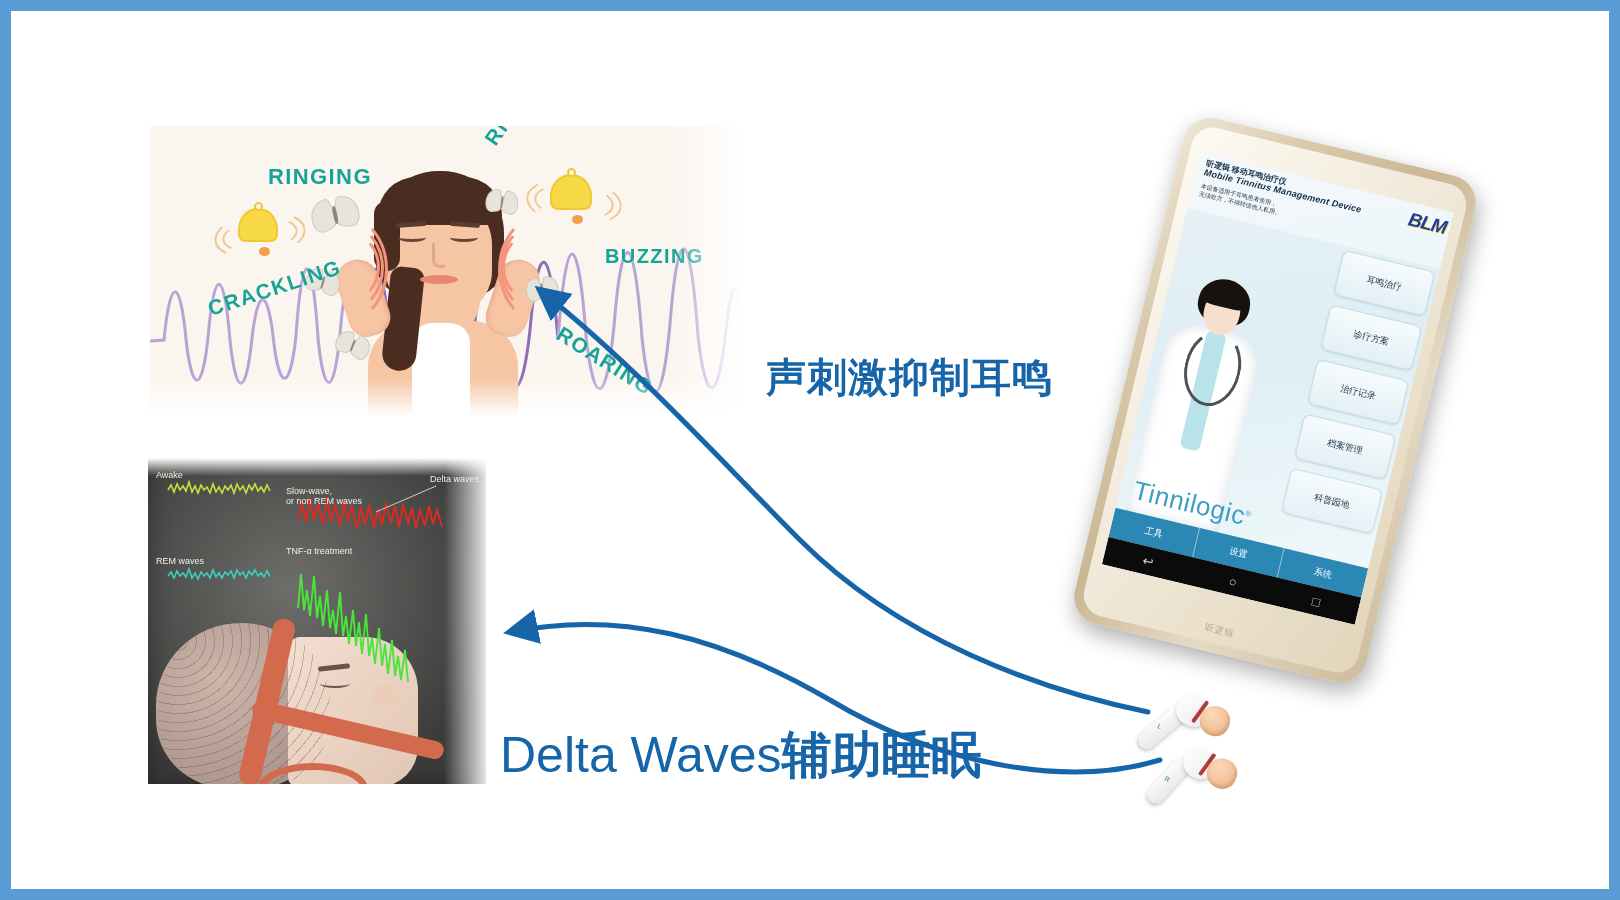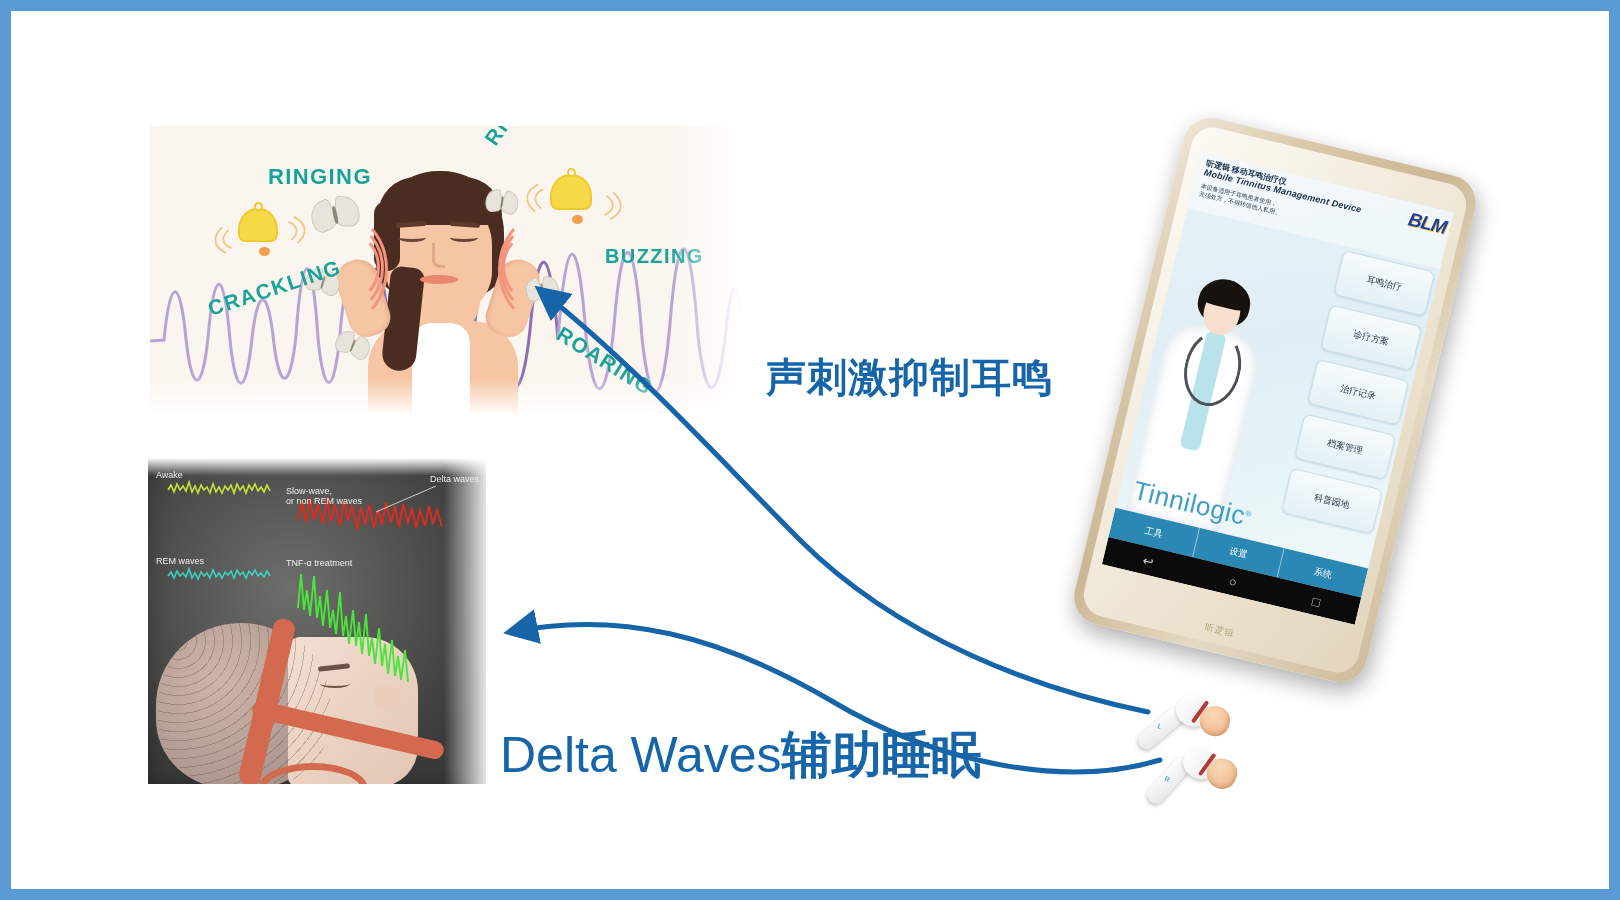--- a/index.html
+++ b/index.html
@@ -235,21 +235,21 @@
                3,-22 3,30 4,-34 3,36 3,-20 3,24 4,-30 3,32" fill="none" stroke="#49e53a" stroke-width="1.9"></path>
 
       <path d="M228,54 L288,28" fill="none" stroke="#cfcfc7" stroke-width="1"></path>
     </svg>
 
     <div class="eeg-label" style="left:8px;top:12px;">Awake</div>
     <div class="eeg-label" style="left:8px;top:98px;">REM waves</div>
     <div class="eeg-label" style="left:138px;top:28px;">Slow-wave,</div>
     <div class="eeg-label" style="left:138px;top:38px;">or non REM waves</div>
     <div class="eeg-label" style="left:282px;top:16px;">Delta waves</div>
-    <div class="eeg-label" style="left:138px;top:100px;">TNF-α treatment</div>
+    <div class="eeg-label" style="left:138px;top:88px;">TNF-α treatment</div>
 
     <div class="sleeper" style="left:-10px;top:155px;width:360px;height:175px;">
       <div style="position:absolute;left:18px;top:10px;width:170px;height:165px;border-radius:50% 50% 42% 42%;
            background:radial-gradient(circle at 38% 34%,#cfb6ab,#9f8a83);"></div>
       <div style="position:absolute;left:150px;top:24px;width:130px;height:150px;border-radius:12px 54px 40px 10px;
            background:linear-gradient(135deg,#f3ded0,#e2c6b4);"></div>
       <div style="position:absolute;left:236px;top:72px;width:26px;height:24px;background:#eccdb9;border-radius:44% 56% 60% 40%;"></div>
       <div style="position:absolute;left:182px;top:66px;width:30px;height:7px;border-bottom:2px solid #6f5347;border-radius:0 0 50% 50%;"></div>
       <div style="position:absolute;left:180px;top:52px;width:32px;height:5px;background:#6f5347;border-radius:3px;transform:rotate(-6deg);"></div>
       <div style="position:absolute;left:20px;top:8px;width:172px;height:168px;border-radius:50% 50% 42% 42%;

